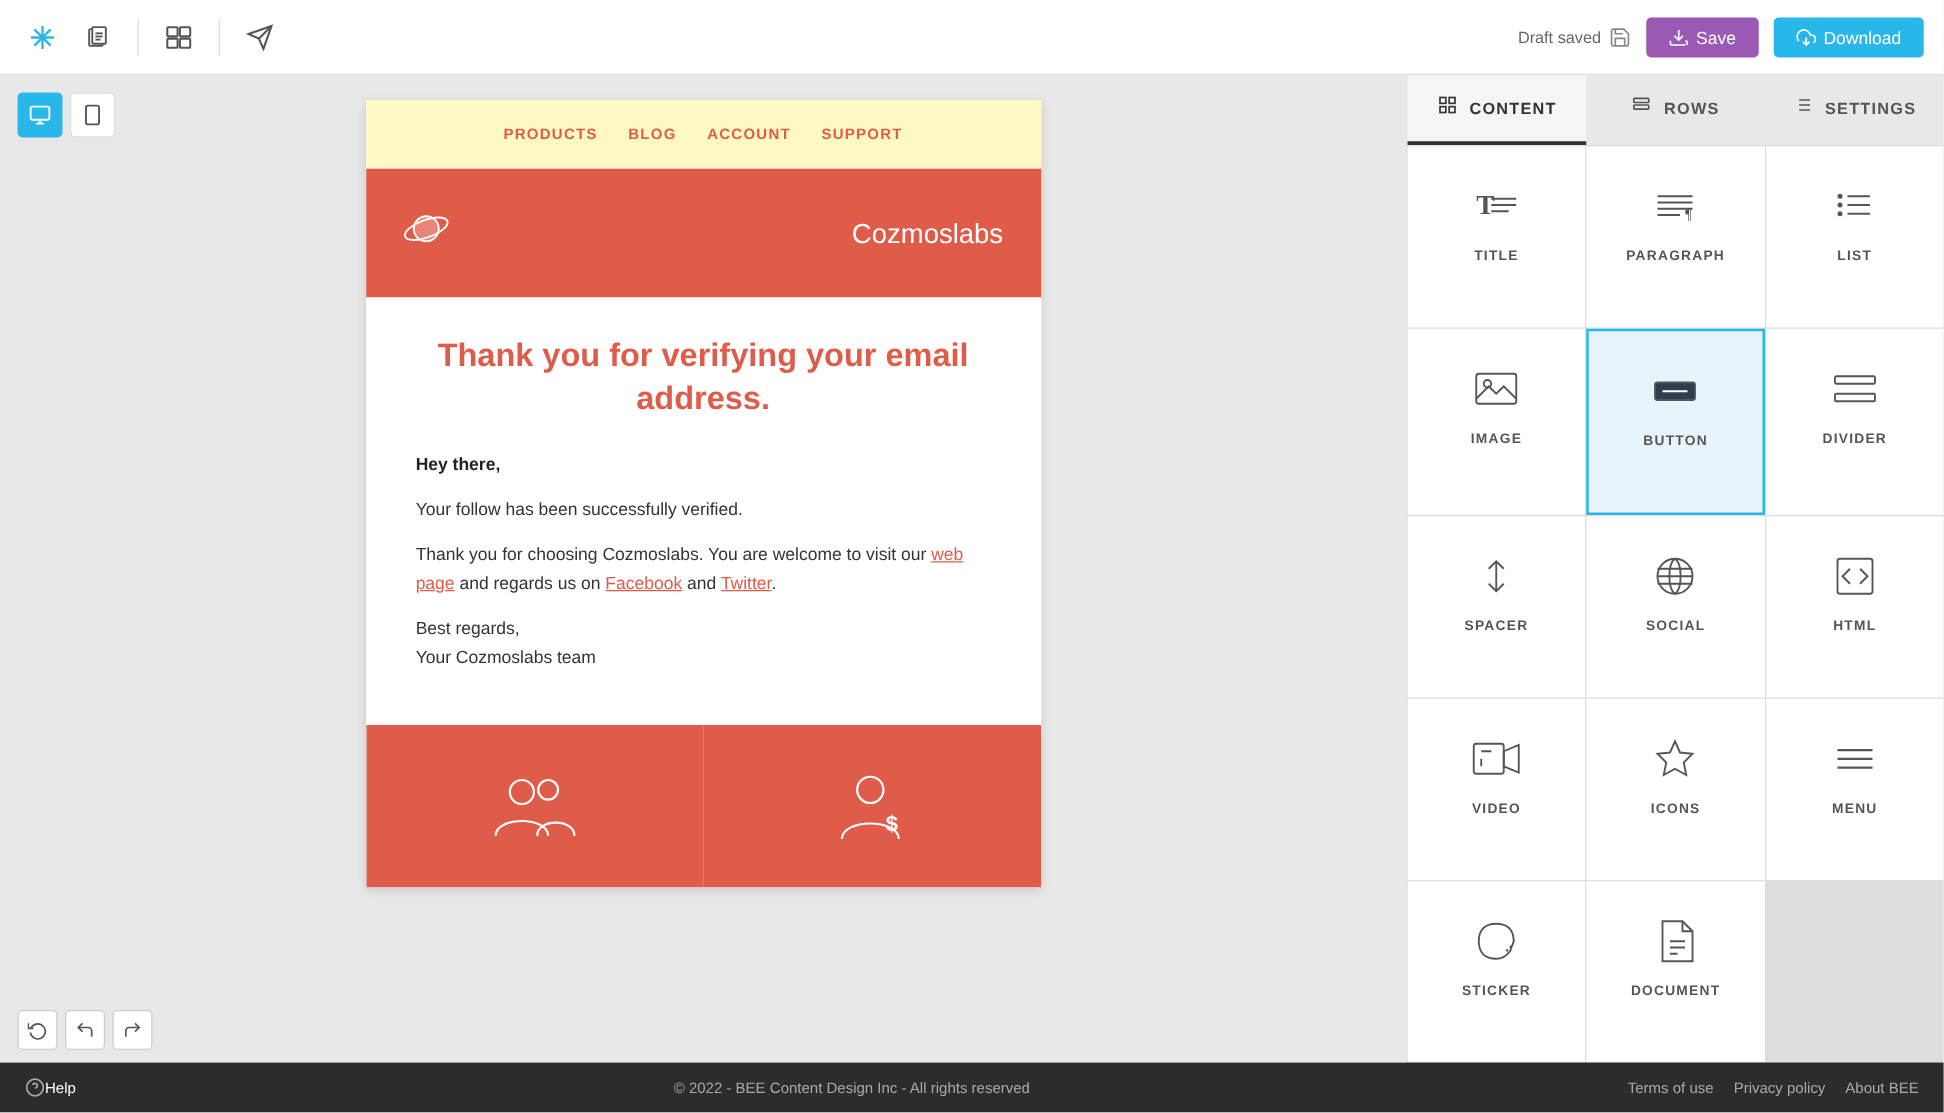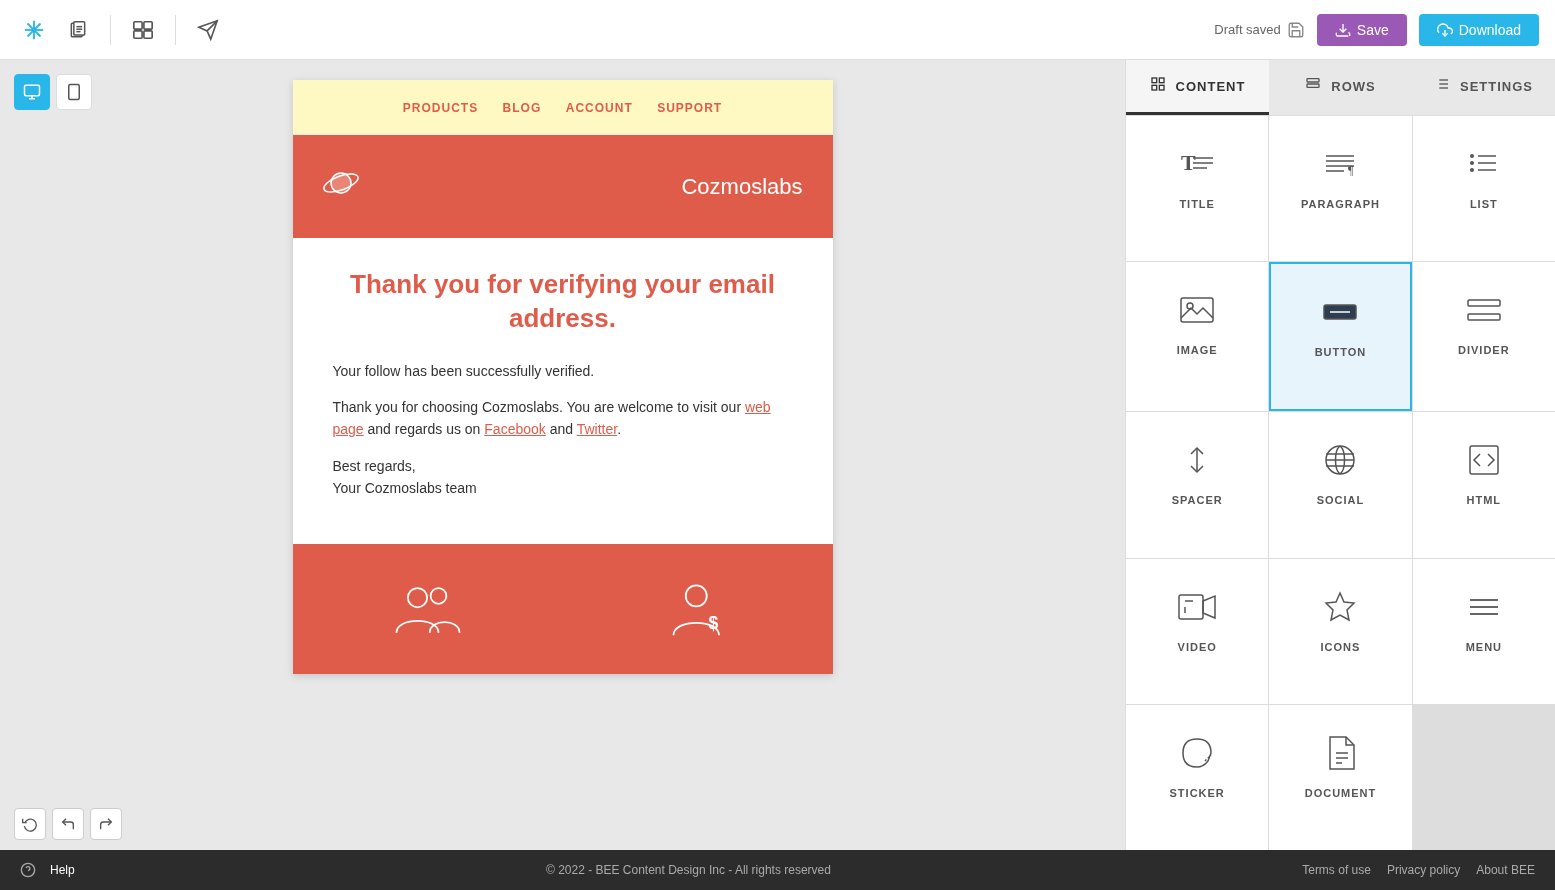--- a/index.html
+++ b/index.html
@@ -273,21 +273,21 @@
       padding: 0 20px;
       height: 40px;
       display: flex;
       align-items: center;
       justify-content: space-between;
       flex-shrink: 0;
     }
     .bottom-bar-left {
       display: flex;
       align-items: center;
-      gap: 14px;
+      gap: 0;
       color: #fff;
     }
     .bottom-bar-center {
       color: #aaa;
     }
     .bottom-bar-right {
       display: flex;
       align-items: center;
       gap: 16px;
     }
@@ -431,20 +431,23 @@
           <svg width="36" height="36" viewBox="0 0 36 36" fill="none">
             <ellipse cx="18" cy="18" rx="10" ry="10" fill="rgba(255,255,255,0.25)" stroke="white" stroke-width="1.5"></ellipse>
             <ellipse cx="18" cy="18" rx="18" ry="7" stroke="white" stroke-width="1.5" fill="none" transform="rotate(-20 18 18)"></ellipse>
           </svg>
         </div>
         <div class="email-logo-text">Cozmoslabs</div>
       </div>
 
       <div class="email-body">
         <div class="email-title">Thank you for verifying your email address.</div>
+        <p>
+          <strong>Hey there,</strong>
+        </p>
         <p>Your follow has been successfully verified.</p>
         <p>
           <span>Thank you for choosing Cozmoslabs. You are welcome to visit our</span>
           <a href="#"> <span>web page</span></a>
           <span> </span><span>and regards us on</span>
           <a href="#"> <span>Facebook</span></a>
           <span> </span><span>and</span>
           <a href="#"> <span>Twitter</span></a>.
         </p>
         <p>

